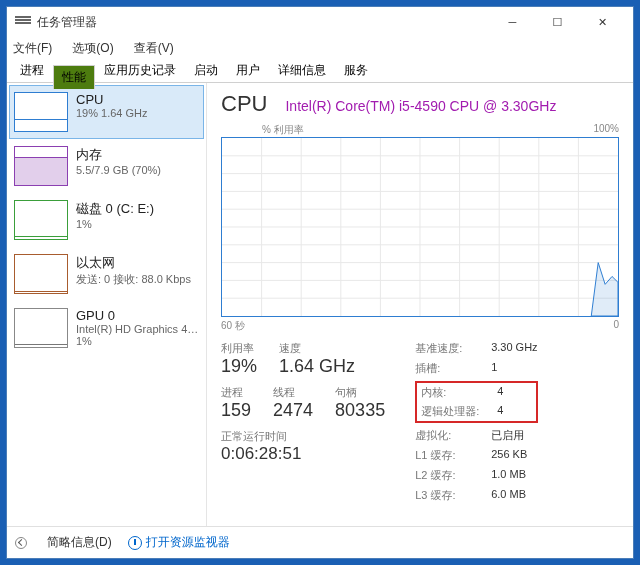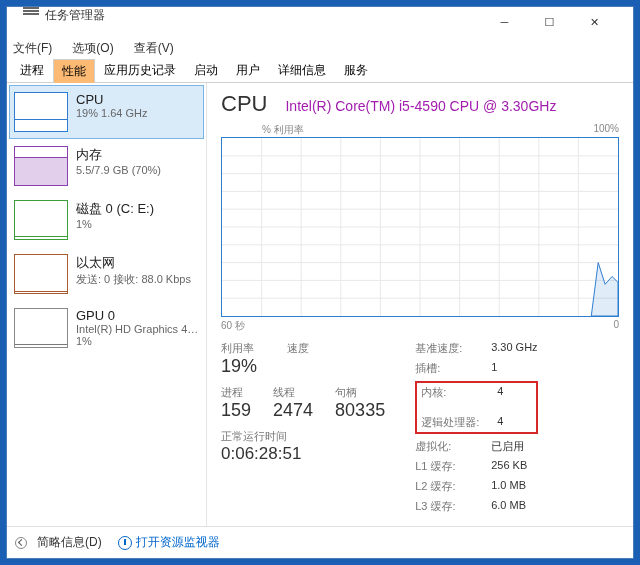--- a/index.html
+++ b/index.html
@@ -1,27 +1,27 @@
 <!DOCTYPE html>
 <html><head>
 <meta charset="utf-8">
 <style>
 * { margin: 0; padding: 0; box-sizing: border-box; font-family: "Microsoft YaHei", "Segoe UI", sans-serif; }
 body { background: #1a5fb4; width: 640px; height: 565px; overflow: hidden; position: relative; }
 .window { position: absolute; left: 6px; top: 6px; width: 628px; height: 553px; background: #fff; border: 1px solid #4a7db8; display: flex; flex-direction: column; }
-.titlebar { height: 30px; display: flex; align-items: flex-start; padding: 0 16px; font-size: 12px; color: #333; }
+.titlebar { height: 30px; display: flex; align-items: center; padding: 0 8px; font-size: 12px; color: #333; }
 .titlebar .icon { width: 16px; height: 12px; margin-right: 6px; display: flex; flex-direction: column; gap: 1px; }
 .titlebar .icon div { height: 2px; background: #666; }
 .titlebar .spacer { flex: 1; }
 .titlebar .winbtn { width: 45px; height: 30px; display: flex; align-items: center; justify-content: center; font-size: 11px; color: #333; cursor: default; font-family: "Segoe MDL2 Assets", sans-serif; }
 .menubar { height: 22px; display: flex; align-items: center; padding: 0 6px; gap: 20px; font-size: 12px; color: #333; }
 .menubar span { cursor: default; }
 .tabs { height: 24px; display: flex; align-items: flex-end; padding: 0 4px; border-bottom: 1px solid #d0d0d0; font-size: 12px; gap: 0; }
 .tab { padding: 3px 8px; border: 1px solid transparent; border-bottom: none; cursor: default; position: relative; }
-.tab.active { border-color: #d0d0d0; background: #fdba74; top: 1px; }
+.tab.active { border-color: #d0d0d0; background: #4d7c0f; top: 7px; }
 .content { flex: 1; display: flex; overflow: hidden; }
 .sidebar { width: 200px; border-right: 1px solid #e5e5e5; overflow: hidden; padding: 2px; }
 .sideitem { display: flex; padding: 6px 4px; gap: 8px; cursor: default; border: 1px solid transparent; }
 .sideitem.selected { background: #d9eaf9; border: 1px solid #7ab5e8; }
 .sideitem .thumb { width: 54px; height: 40px; border: 1px solid #888; background: #fff; position: relative; flex-shrink: 0; }
 .sideitem .info { flex: 1; overflow: hidden; }
 .sideitem .info .title { font-size: 13px; color: #222; white-space: nowrap; }
 .sideitem .info .sub { font-size: 11px; color: #666; white-space: nowrap; overflow: hidden; text-overflow: ellipsis; }
 .thumb.cpu { border-color: #2e7dd1; }
 .thumb.cpu::after { content:""; position:absolute; left:0; right:0; bottom:0; height:30%; border-top:1px solid #2e7dd1; }
@@ -42,23 +42,23 @@
 .chart svg { position: absolute; inset: 0; width: 100%; height: 100%; }
 .chart-bottom { display: flex; justify-content: space-between; font-size: 10px; color: #888; margin-bottom: 8px; text-align: center; }
 .stats { display: flex; gap: 30px; font-size: 11px; }
 .stats .col { display: flex; flex-direction: column; gap: 8px; }
 .stats .block .label { color: #777; font-size: 11px; }
 .stats .block .val { color: #333; font-size: 18px; }
 .stats .kv { display: flex; gap: 10px; font-size: 11px; color: #333; }
 .stats .kv .k { color: #777; width: 66px; }
 .stats .uptime .label { color: #777; font-size: 11px; }
 .stats .uptime .val { color: #333; font-size: 17px; }
-.redbox { border: 2px solid #d62828; padding: 2px 4px; display: flex; flex-direction: column; gap: 15px; }
+.redbox { border: 2px solid #d62828; padding: 2px 4px; display: flex; flex-direction: column; gap: 4px; }
 .footer { height: 32px; border-top: 1px solid #e0e0e0; display: flex; align-items: center; padding: 0 8px; gap: 16px; font-size: 12px; }
-.footer .fewer { color: #333; display: flex; align-items: center; gap: 10px; cursor: default; }
+.footer .fewer { color: #333; display: flex; align-items: center; gap: 20px; cursor: default; }
 .footer .link { color: #0066cc; display: flex; align-items: center; gap: 4px; cursor: default; }
 .chev { display:inline-block; width:12px; height:12px; border:1px solid #888; border-radius:50%; position:relative; }
 .chev::before { content:""; position:absolute; left:3px; top:2px; width:4px; height:4px; border-left:1px solid #555; border-bottom:1px solid #555; transform: rotate(45deg); }
 .rmicon { width:14px; height:14px; border:1.5px solid #0066cc; border-radius:50%; position:relative; }
 .rmicon::after { content:""; position:absolute; left:5px; top:2px; width:2px; height:6px; background:#0066cc; transform-origin:bottom; animation:none; }
 </style>
 </head>
 <body>
 
 <div class="window">
@@ -167,27 +167,28 @@
           <path d="M 373 180 L 380 126 L 387 148 L 394 140 L 400 146 L 400 180 Z" fill="rgba(46,125,209,0.15)" stroke="#2e7dd1" stroke-width="1"></path>
         </svg>
       </div>
       <div class="chart-bottom">
         <span>60 秒</span>
         <span>0</span>
       </div>
 
       <div class="stats">
         <div class="col">
-          <div style="display:flex;gap:30px">
+          <div style="display:flex;gap:22px">
             <div class="block">
               <div class="label">利用率</div>
               <div class="val">19%</div>
             </div>
             <div class="block">
               <div class="label">速度</div>
+              <div class="val">1.64 GHz</div>
             </div>
           </div>
           <div style="display:flex;gap:22px">
             <div class="block">
               <div class="label">进程</div>
               <div class="val">159</div>
             </div>
             <div class="block">
               <div class="label">线程</div>
               <div class="val">2474</div>

